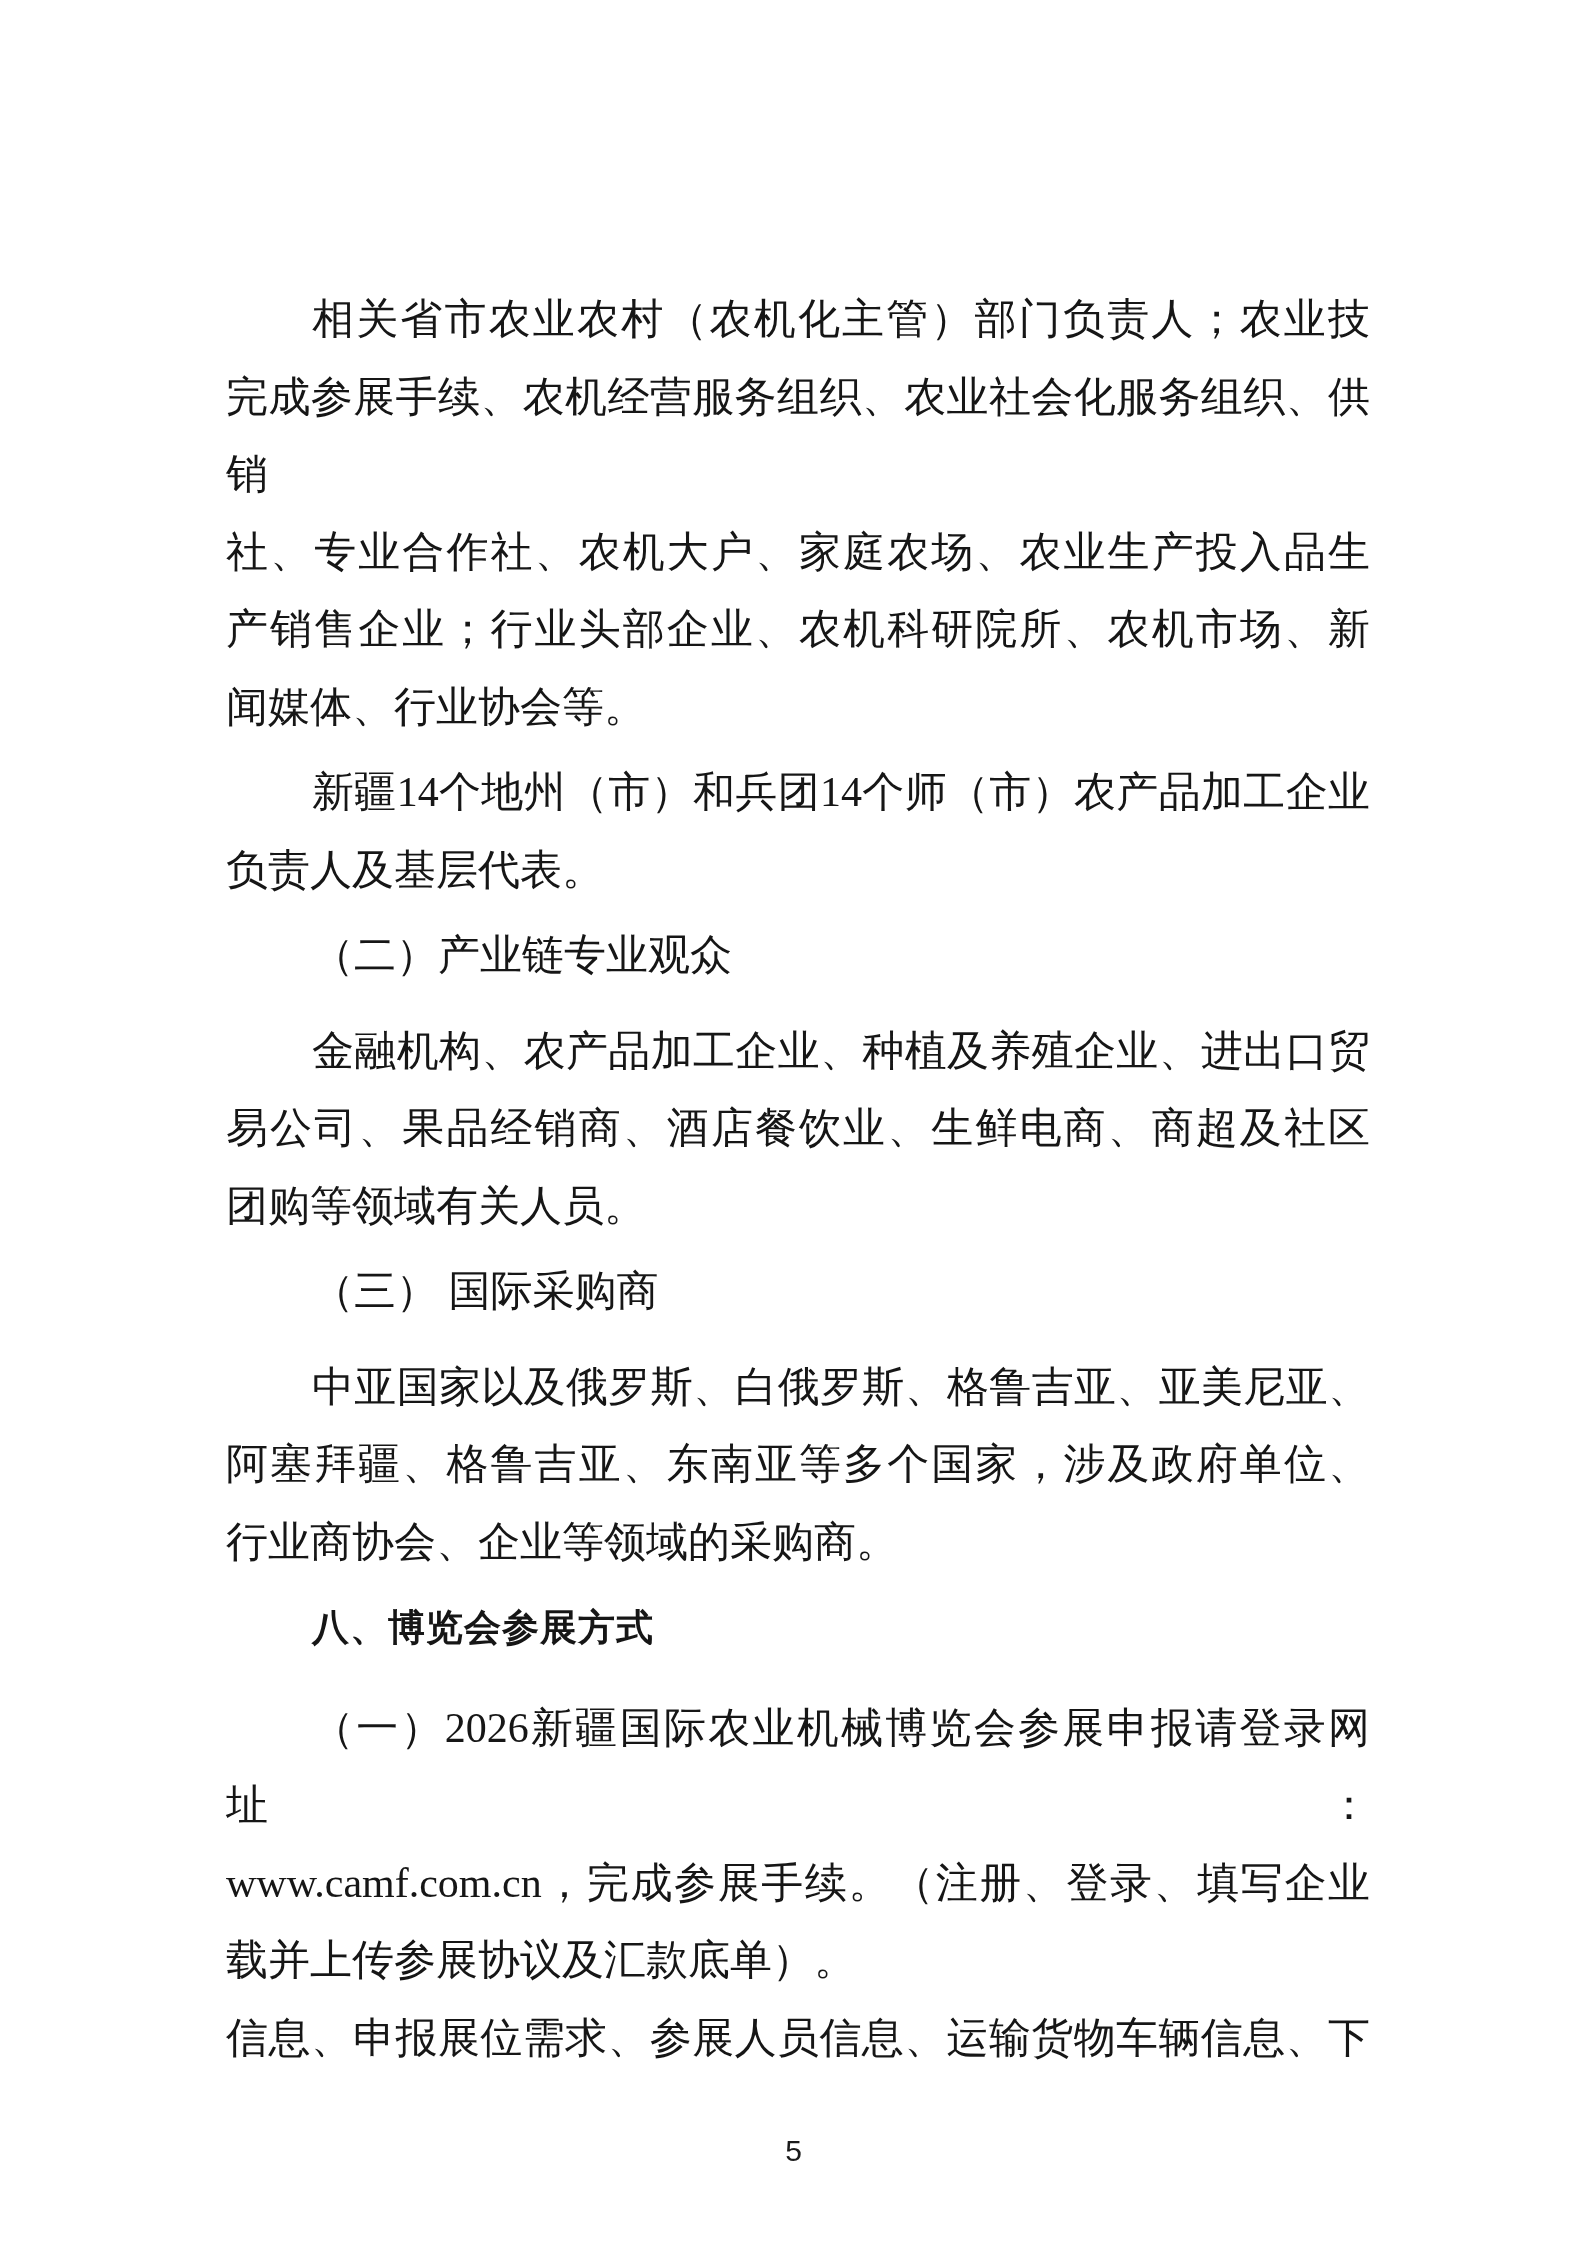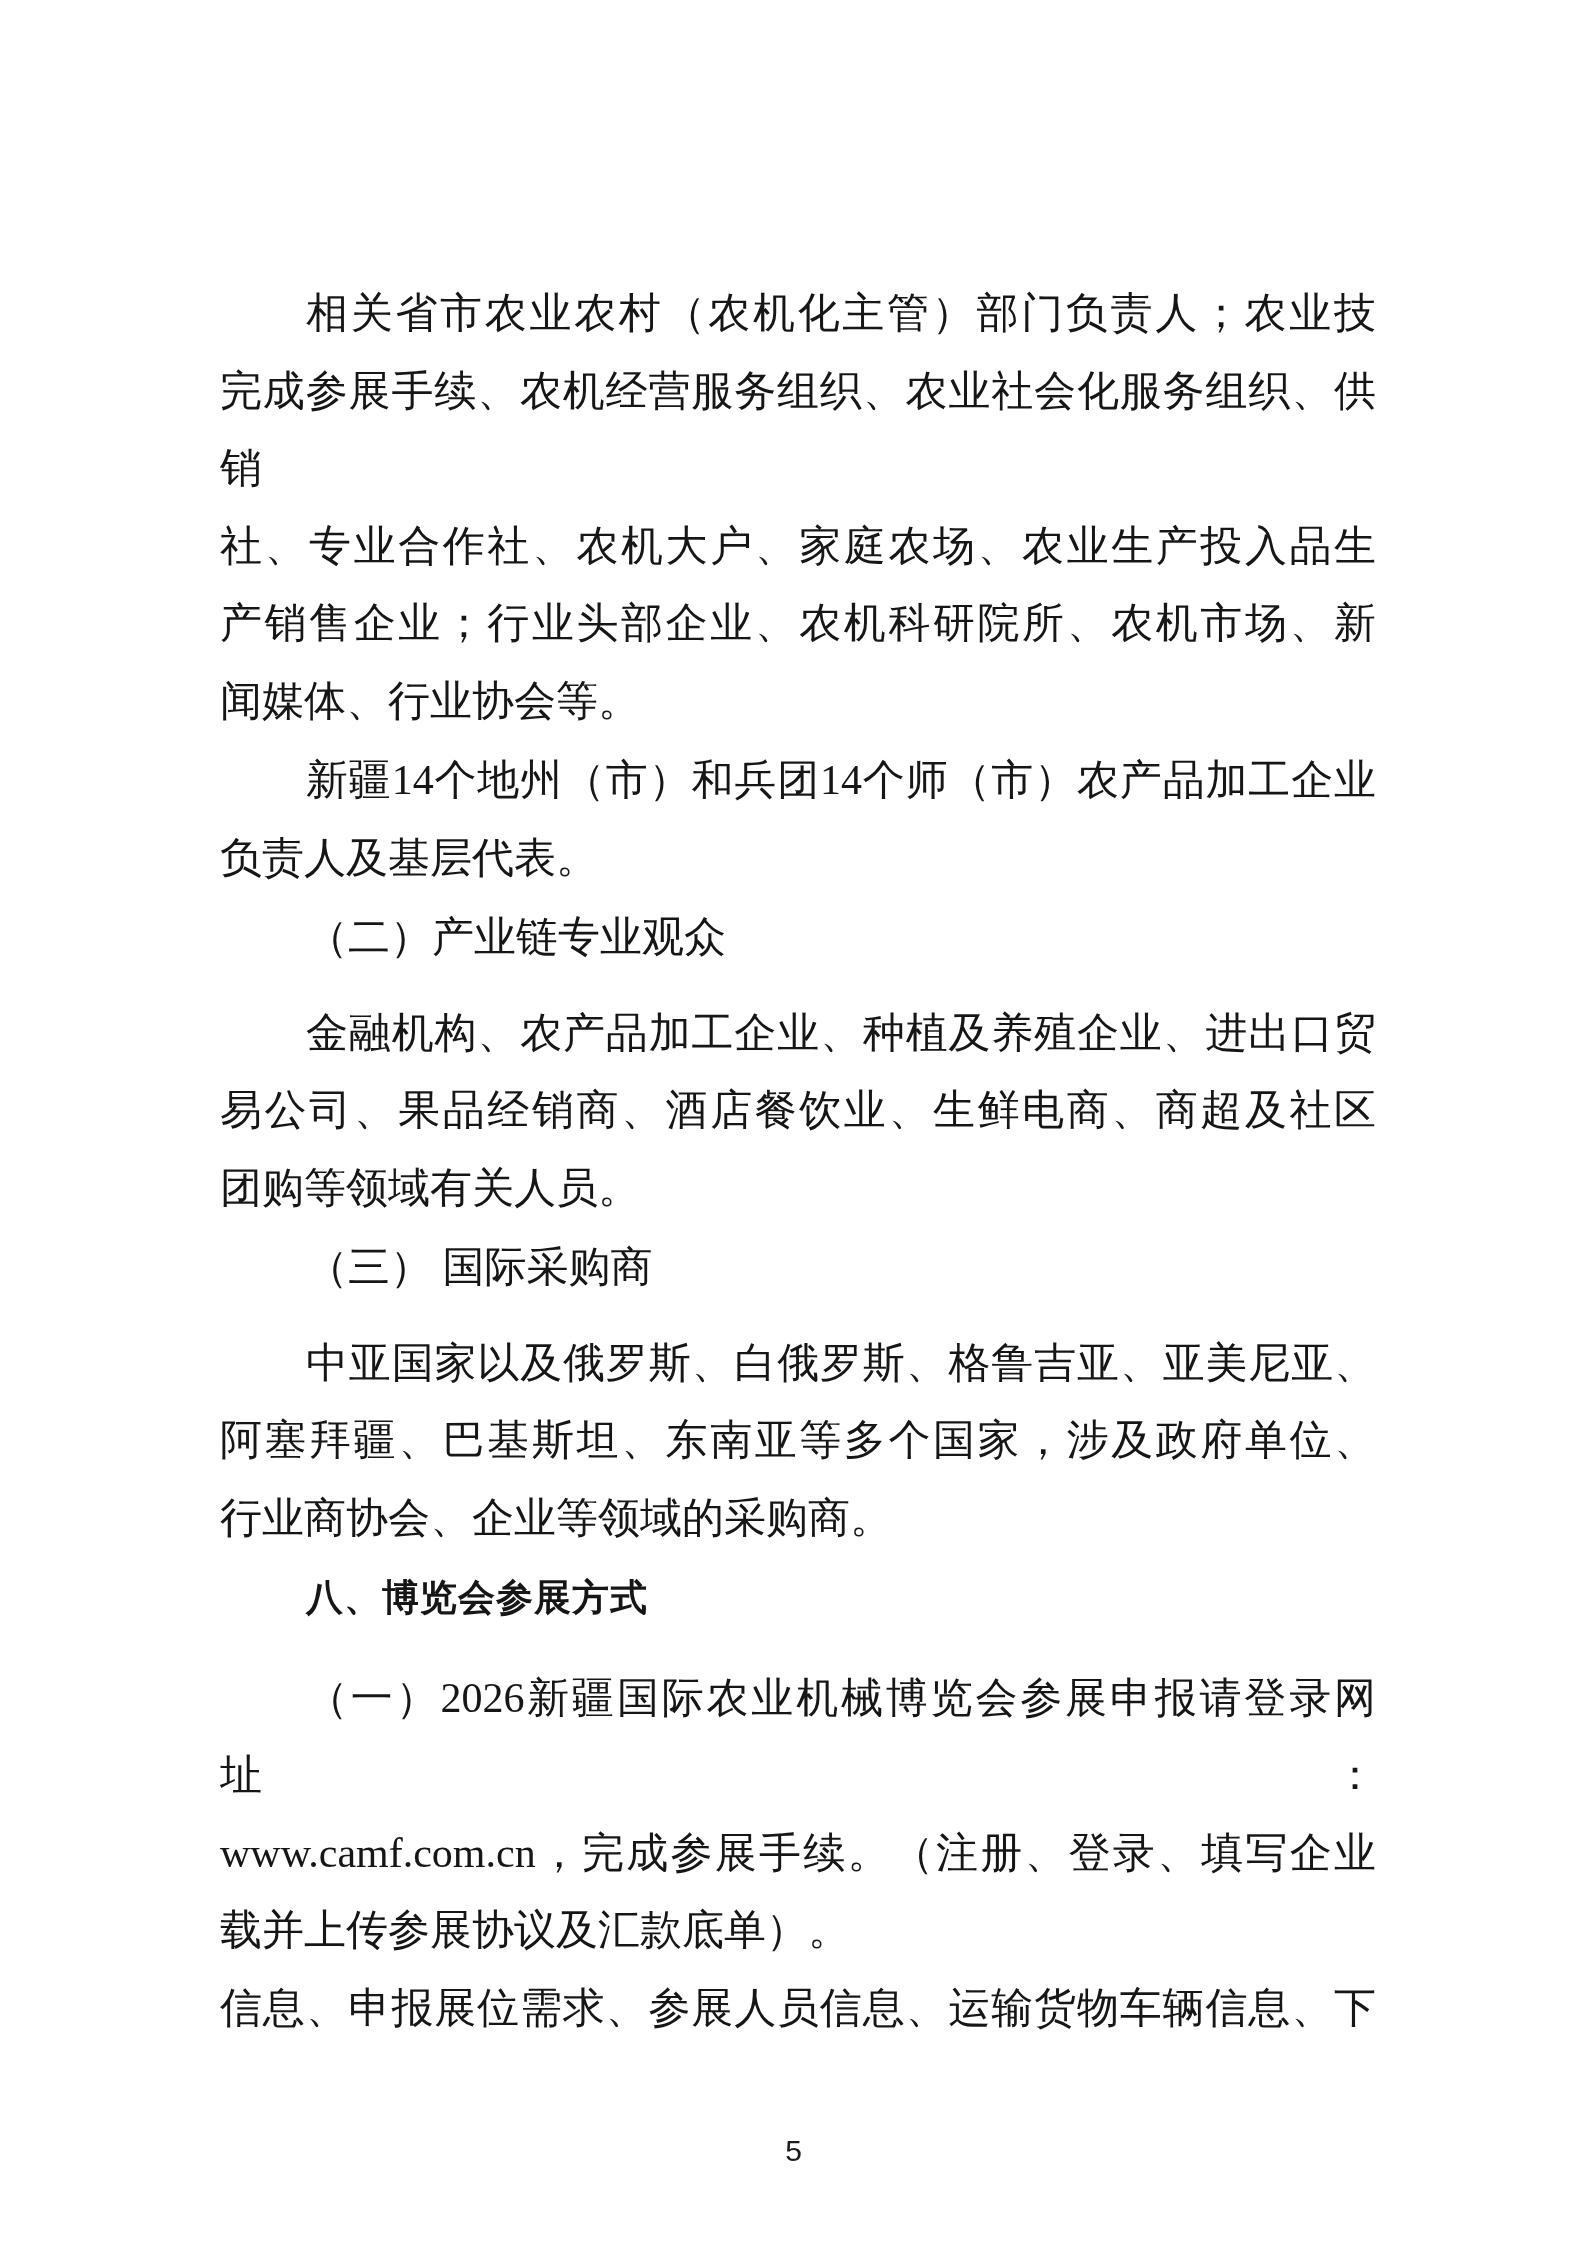--- a/index.html
+++ b/index.html
@@ -12,21 +12,21 @@
     font-family: "Liberation Serif", serif;
     color: #161616;
   }
   .doc {
     position: absolute;
     left: 218px;
     top: 273px;
     width: 1160px;
   }
   .para {
-    margin: 2px;
+    margin: 8px;
     font-size: 42px;
     line-height: 77.5px;
     font-weight: 400;
   }
   .para.subheading { margin-bottom: 18px; }
   .para.heading {
     margin-bottom: 23px;
     font-family: "Liberation Sans", sans-serif;
     font-weight: 700;
     font-size: 37px;
@@ -78,21 +78,21 @@
       <span class="ln fill">易公司、果品经销商、酒店餐饮业、生鲜电商、商超及社区</span>
       <span class="ln">团购等领域有关人员。</span>
     </p>
 
     <p class="para subheading">
       <span class="ln indent">（三） 国际采购商</span>
     </p>
 
     <p class="para">
       <span class="ln fill indent">中亚国家以及俄罗斯、白俄罗斯、格鲁吉亚、亚美尼亚、</span>
-      <span class="ln fill">阿塞拜疆、巴基斯坦、东南亚等多个国家，涉及政府单位、</span>
+      <span class="ln fill">阿塞拜疆、格鲁吉亚、东南亚等多个国家，涉及政府单位、</span>
       <span class="ln">行业商协会、企业等领域的采购商。</span>
     </p>
 
     <p class="para heading">
       <span class="ln indent">八、博览会参展方式</span>
     </p>
 
     <p class="para">
       <span class="ln fill indent">（一）2026新疆国际农业机械博览会参展申报请登录网址：</span>
       <span class="ln fill">www.camf.com.cn，完成参展手续。（注册、登录、填写企业</span>

